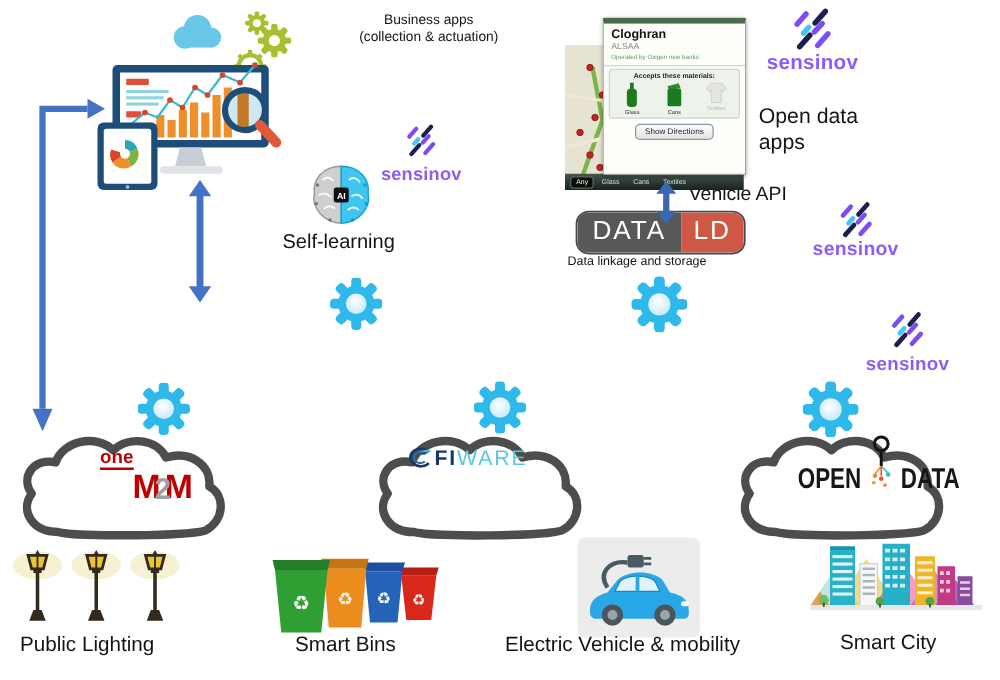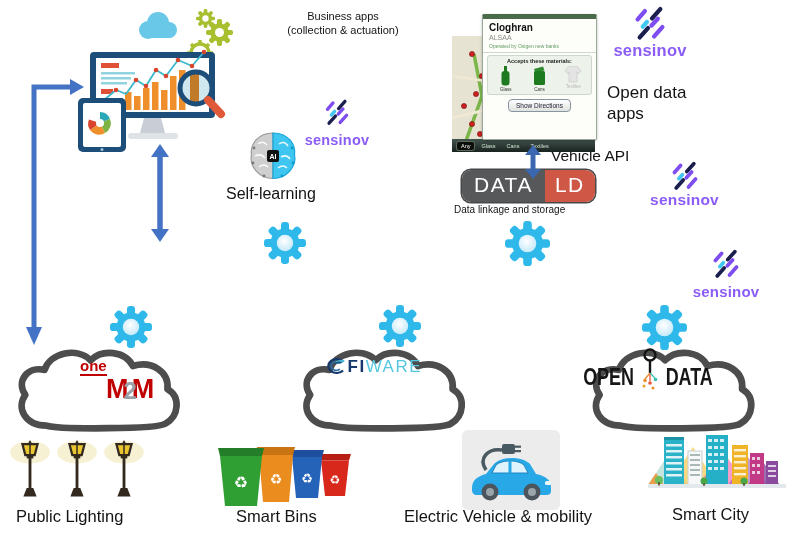--- a/index.html
+++ b/index.html
@@ -25,21 +25,21 @@
   .onem2m{position:absolute;left:62px;top:358px;line-height:1;}
   .onem2m .one{display:block;margin-left:18px;color:#c00000;font-weight:bold;font-size:15px;
                border-bottom:2.5px solid #c00000;width:max-content;padding-bottom:1px;}
   .onem2m .row{font-weight:bold;font-size:27px;margin-top:0px;letter-spacing:-1px;margin-left:44px;}
   .onem2m .m{color:#c00000;}
   .onem2m .two{color:#9aa0a6;font-size:24px;margin:0 -4px;position:relative;top:1px;}
   .fiware{position:absolute;left:322px;top:350px;width:100px;display:flex;flex-direction:row;align-items:center;}
   .fiware .word{font-size:17px;letter-spacing:1.5px;margin-top:1px;}
   .fiware .fi{color:#16386b;font-weight:bold;}
   .fiware .ware{color:#55c8e0;}
-  .opendata{position:absolute;left:576px;top:364px;display:flex;align-items:flex-start;}
+  .opendata{position:absolute;left:631px;top:364px;display:flex;align-items:flex-end;}
   .opendata .w{font-size:23px;font-weight:bold;color:#161616;transform:scaleX(.78);letter-spacing:0;}
   
   .app-card{position:absolute;left:482px;top:14px;width:113px;height:120px;background:#fdfdfa;
             border:1.5px solid #9aa89a;border-top:5px solid #4a6b4a;border-radius:2px;z-index:5;
             box-shadow:0 1px 3px rgba(0,0,0,.25);font-size:7px;}
   .app-card .t{font-size:10px;font-weight:bold;color:#111;margin:3px 6px 0;}
   .app-card .s{font-size:7px;color:#8a8a8a;margin:1px 6px 0;}
   .app-card .op{font-size:5px;color:#5e9a5e;margin:2px 6px 0;}
   .app-card .hr{height:1px;background:#cfd8cf;margin:3px 0 2px;}
   .mat-panel{margin:1px 4px;background:#edf2ea;border:1px solid #ccd8cc;border-radius:3px;padding:2px 1px;}

